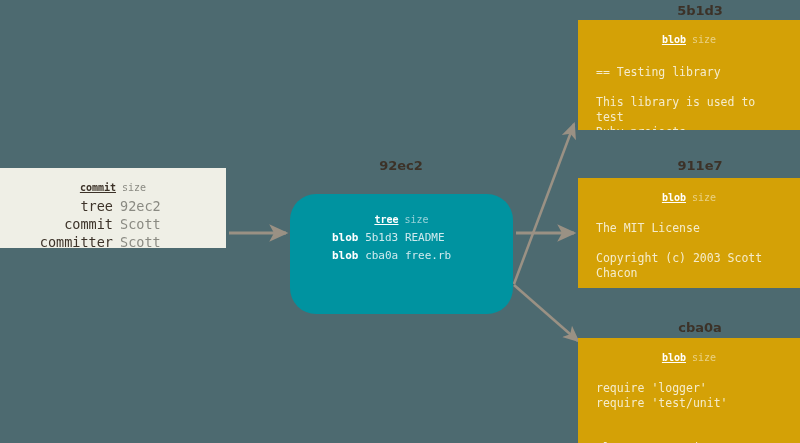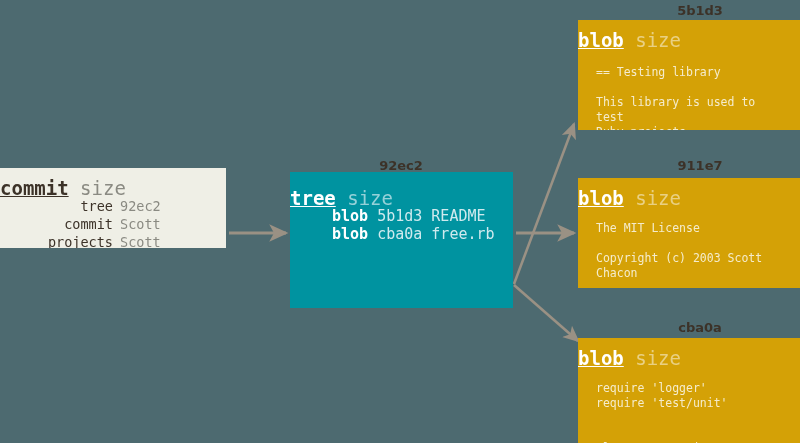--- a/index.html
+++ b/index.html
@@ -51,22 +51,22 @@
   }
   .box-tree {
     background: #0093a0;
   }
   .box-blob {
     background: #d4a106;
   }
 
   
   .box-head {
-    text-align: left;
-    font-size: 19px;
+    text-align: center;
+    font-size: 10px;
     line-height: 18px;
     white-space: nowrap;
   }
   .box-head .kw {
     font-weight: bold;
     text-decoration: underline;
   }
   .box-head .dim {
     opacity: 0.72;
   }
@@ -109,21 +109,21 @@
     color: #9a9a90;
     white-space: nowrap;
     margin-top: 10px;
   }
 
   
   .tree-list {
     margin: 0;
     padding: 0 0 0 42px;
     list-style: none;
-    font-size: 15px;
+    font-size: 11px;
     line-height: 18px;
   }
   .tree-row { white-space: nowrap; }
   .tree-type {
     font-weight: bold;
     color: #ffffff;
   }
   .tree-hash, .tree-name {
     color: #cfeaee;
   }
@@ -168,30 +168,30 @@
     <ul class="kv-list">
       <li class="kv-row">
         <span class="kv-key">tree</span>
         <span class="kv-val">92ec2</span>
       </li>
       <li class="kv-row">
         <span class="kv-key">commit</span>
         <span class="kv-val">Scott</span>
       </li>
       <li class="kv-row">
-        <span class="kv-key">projects</span>
+        <span class="kv-key">committer</span>
         <span class="kv-val">Scott</span>
       </li>
     </ul>
     <div class="commit-msg">The initial commit of my project</div>
   </div>
 
   <div class="node-label" style="left:341px; top:158px; width:120px;">92ec2</div>
 
-  <div class="node-box box-tree" style="left:290px; top:172px; width:223px; height:136px;">
+  <div class="node-box box-tree" style="left:290px; top:194px; width:223px; height:120px;border-radius:26px;">
     <div class="box-head" style="margin-top:17px;">
       <span class="kw">tree</span><span class="dim">&nbsp;</span><span class="dim">size</span>
     </div>
     <ul class="tree-list">
       <li class="tree-row">
         <span class="tree-type">blob</span>
         <span class="tree-hash">5b1d3</span>
         <span class="tree-name">README</span>
       </li>
       <li class="tree-row">

